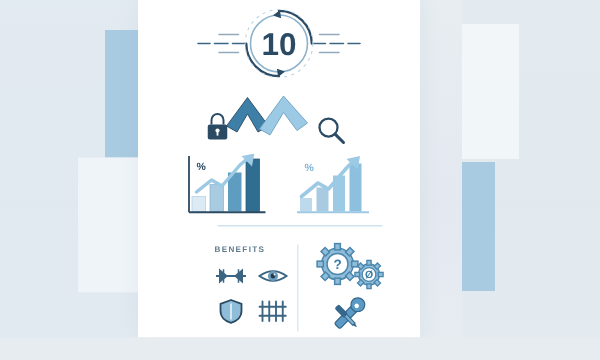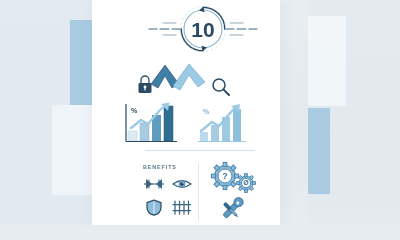--- a/index.html
+++ b/index.html
@@ -21,21 +21,21 @@
   .blk-right-soft{left:308px;top:0px;width:92px;height:225px;background:rgba(223,233,240,.5);}
 
   
   .card{
     position:absolute;left:92px;top:0;width:188px;height:225px;
     background:#ffffff;
     box-shadow:0 0 14px rgba(120,150,170,.10);
   }
 
   
-  .hero{position:absolute;left:0;top:4px;width:188px;height:52px;padding-left:17px;}
+  .hero{position:absolute;left:0;top:4px;width:188px;height:52px;}
   .hero svg{display:block;margin:0 auto;}
 
   
   .logo-row{position:absolute;left:0;top:52px;width:188px;height:46px;}
   .logo-row svg{display:block;margin:0 auto;}
 
   
   .charts{position:absolute;left:0;top:98px;width:188px;height:46px;display:flex;justify-content:center;align-items:flex-end;gap:8px;}
   .chart-box{width:62px;height:44px;}
   .chart-box svg{display:block;}

